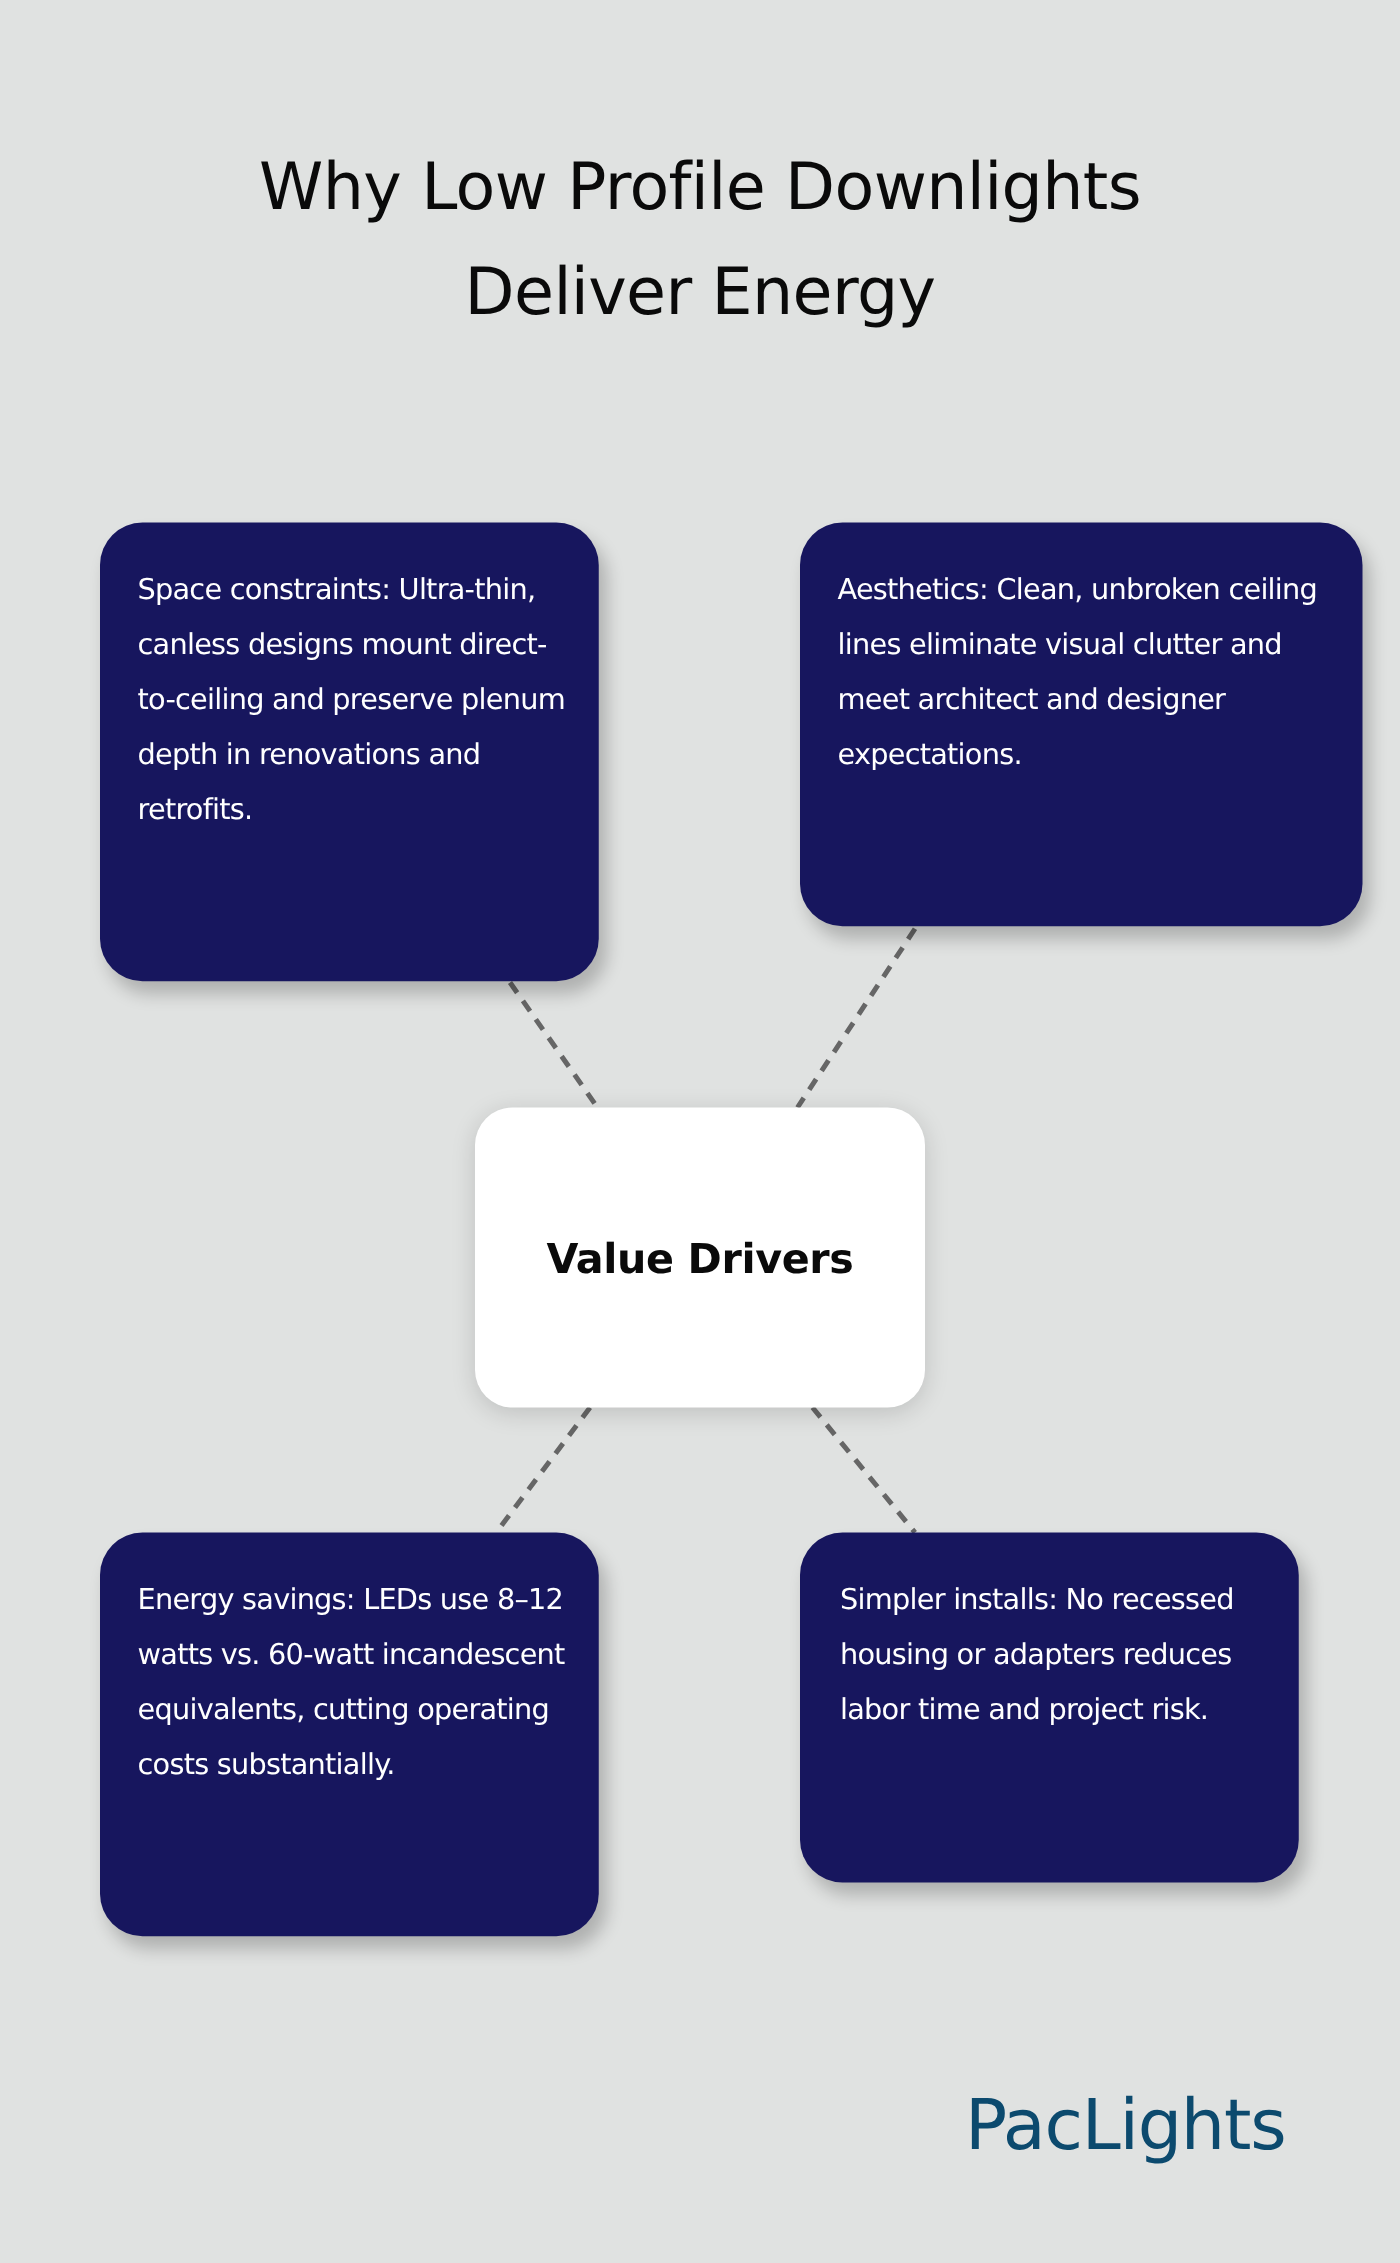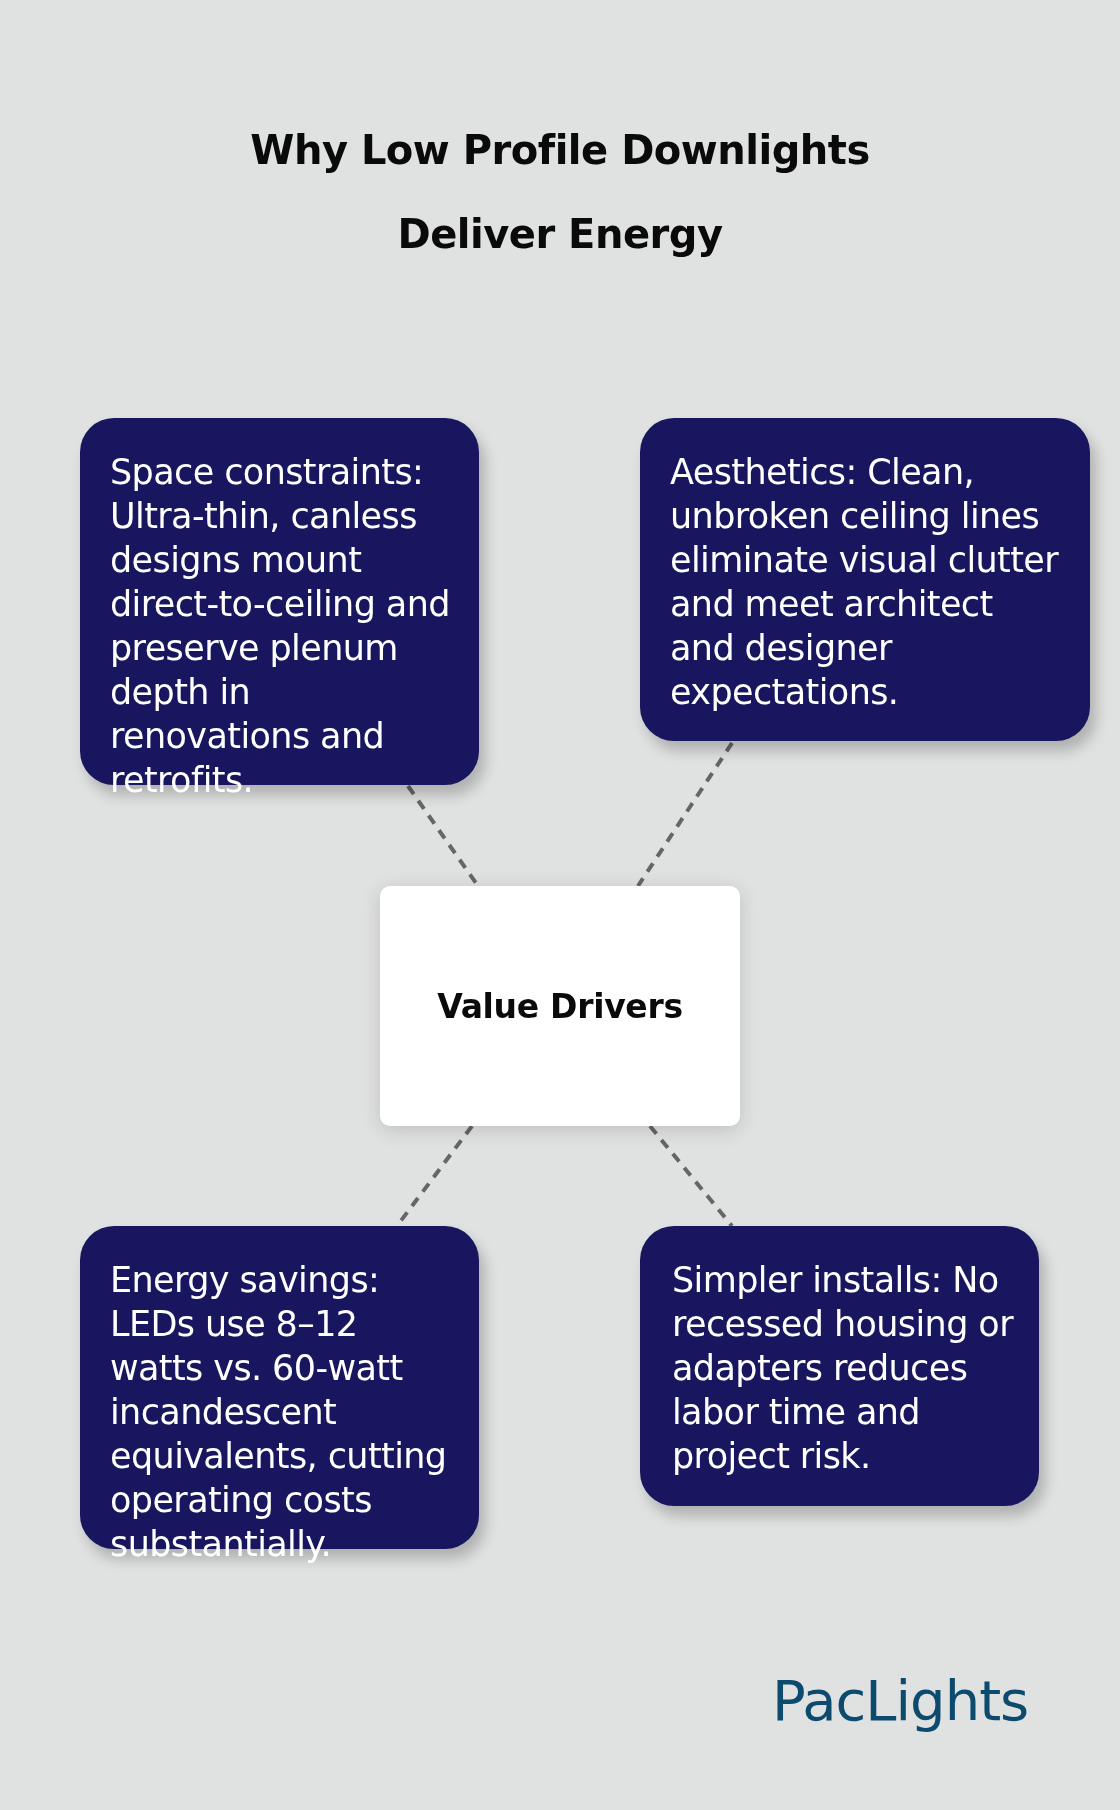--- a/index.html
+++ b/index.html
@@ -3,34 +3,34 @@
 <meta charset="utf-8">
 <style>
   html, body { margin:0; padding:0; }
   body {
     width:1120px; height:1810px; position:relative; overflow:hidden;
     background:#e0e2e1;
     font-family:"DejaVu Sans","Liberation Sans",sans-serif;
   }
   .title {
     position:absolute; left:60px; width:1000px; top:108px;
-    text-align:center; font-weight:bold; font-size:40px; line-height:84px;
+    text-align:center; font-weight:normal; font-size:52px; line-height:84px;
     color:#0a0a0a; margin:0; letter-spacing:-0.5px;
   }
   .title span { display:block; }
   .card {
     position:absolute; background:#17165e; color:#ffffff;
     border-radius:34px; box-sizing:border-box;
     padding:32px 24px 30px 30px;
-    font-size:35px; line-height:44px; letter-spacing:-0.6px;
+    font-size:23px; line-height:44px; letter-spacing:-0.6px;
     box-shadow:6px 10px 14px rgba(0,0,0,0.22);
   }
   .center {
     position:absolute; left:380px; top:886px; width:360px; height:240px;
-    background:#ffffff; border-radius:10px;
+    background:#ffffff; border-radius:30px;
     display:flex; align-items:center; justify-content:center;
     font-weight:bold; font-size:33px; color:#0a0a0a; letter-spacing:-0.3px;
     box-shadow:0 4px 20px rgba(0,0,0,0.15);
   }
   svg.connectors { position:absolute; left:0; top:0; }
   .logo {
     position:absolute; left:772px; top:1668px;
     font-family:"DejaVu Sans","Liberation Sans",sans-serif;
     font-size:56px; color:#0c4a6e; letter-spacing:-1px;
   }

